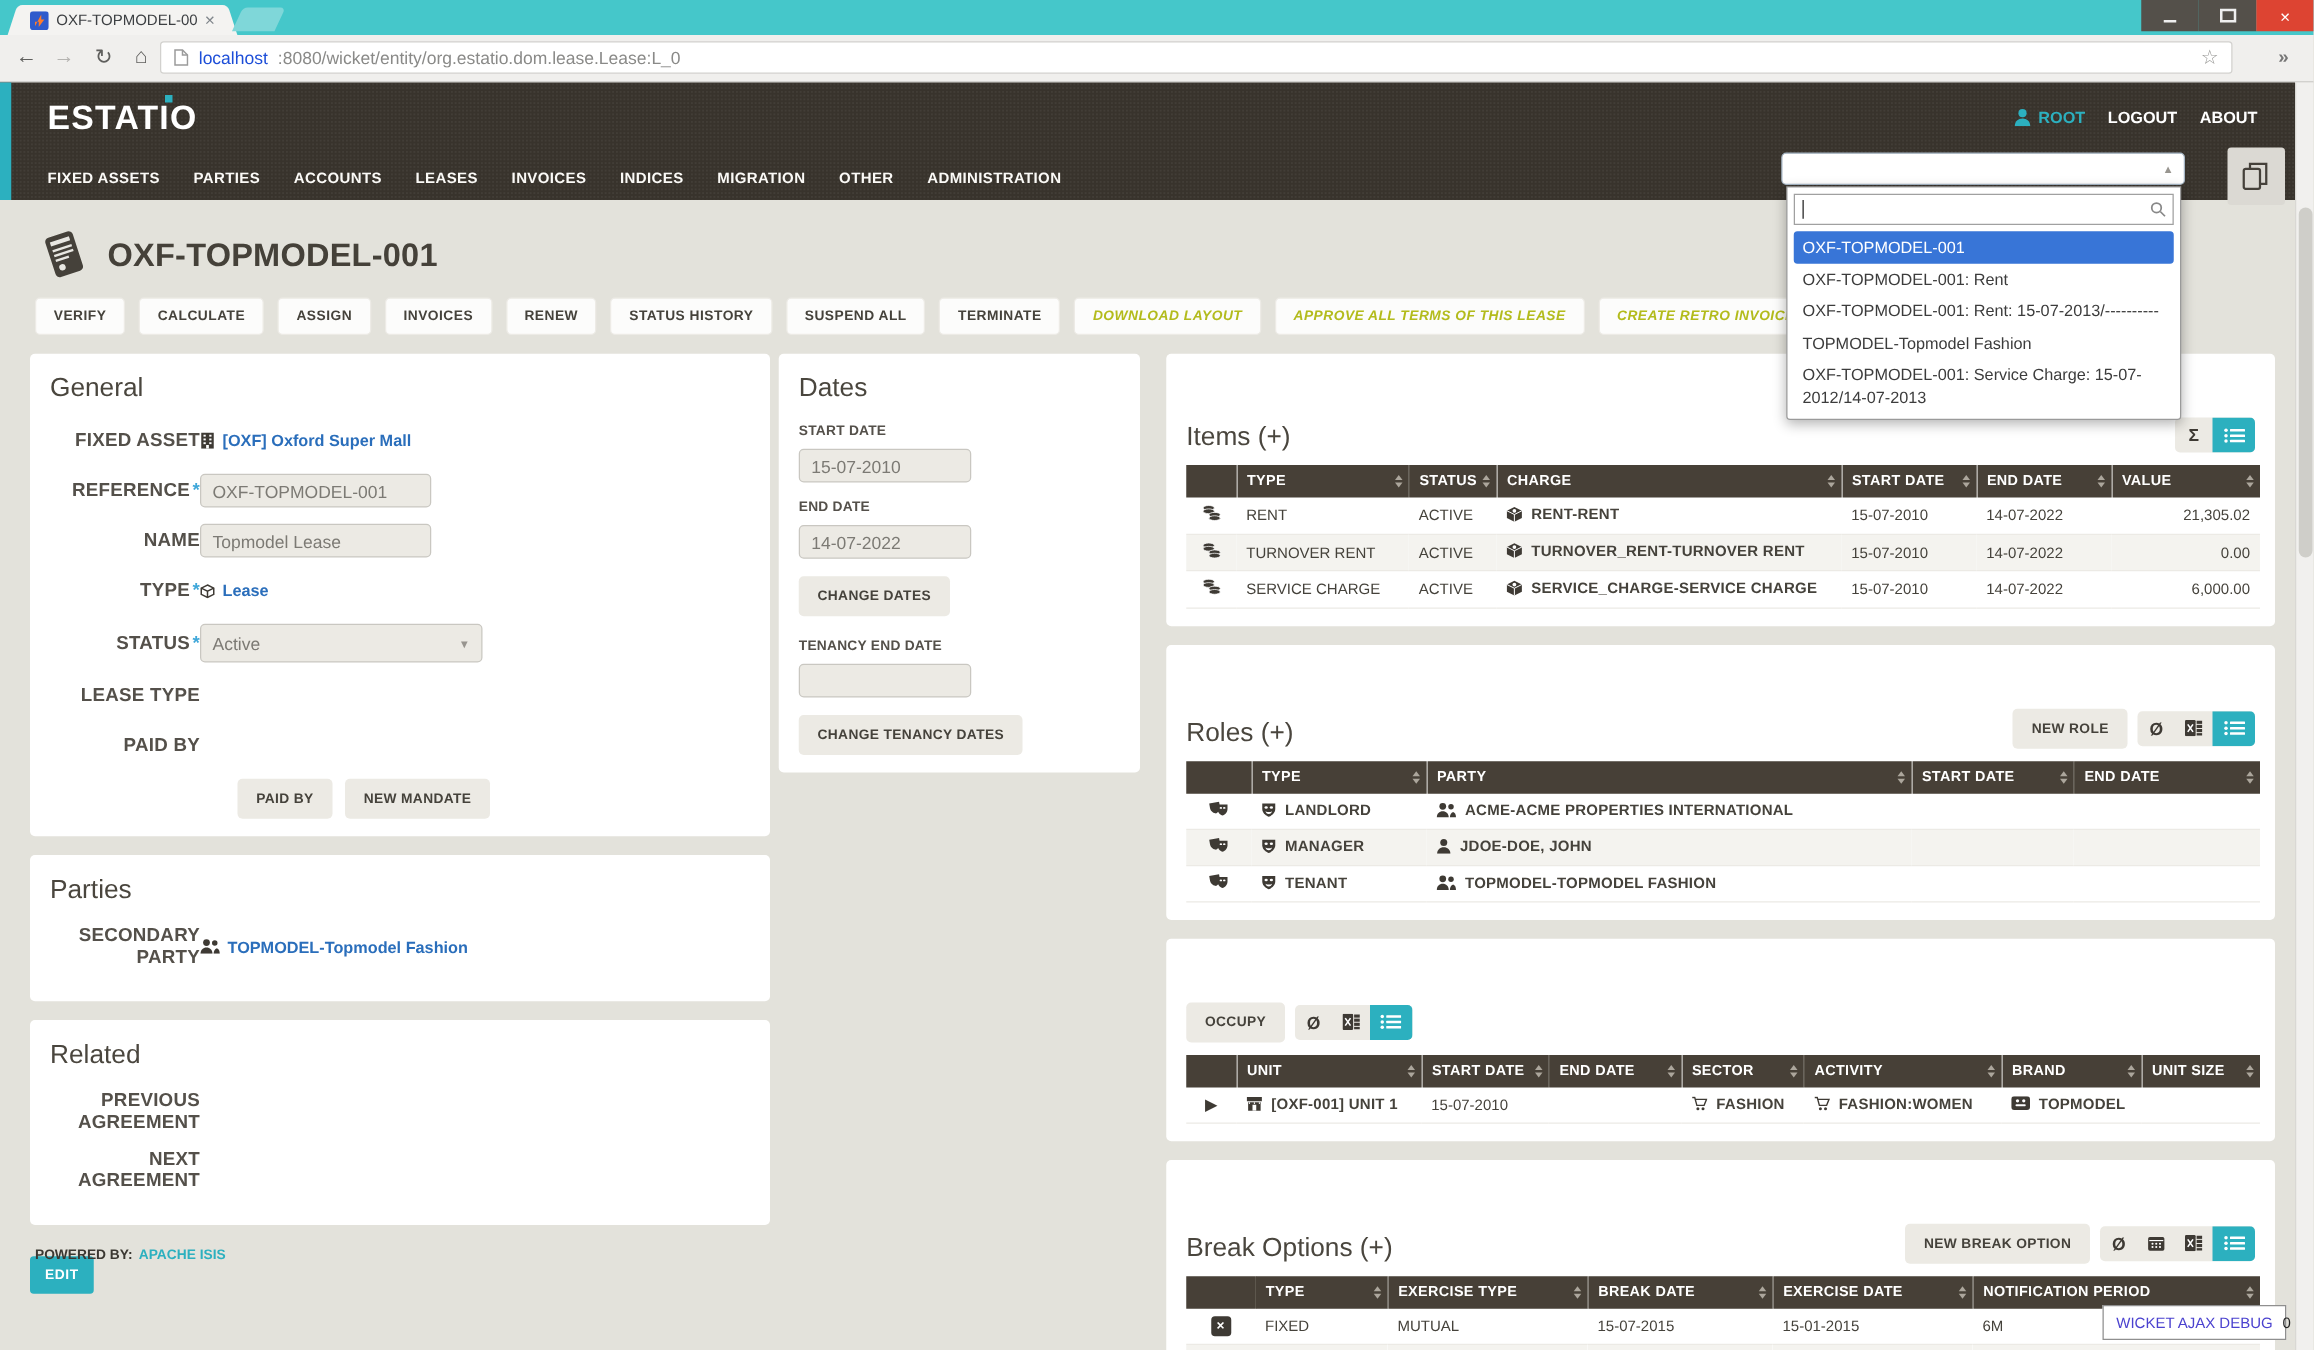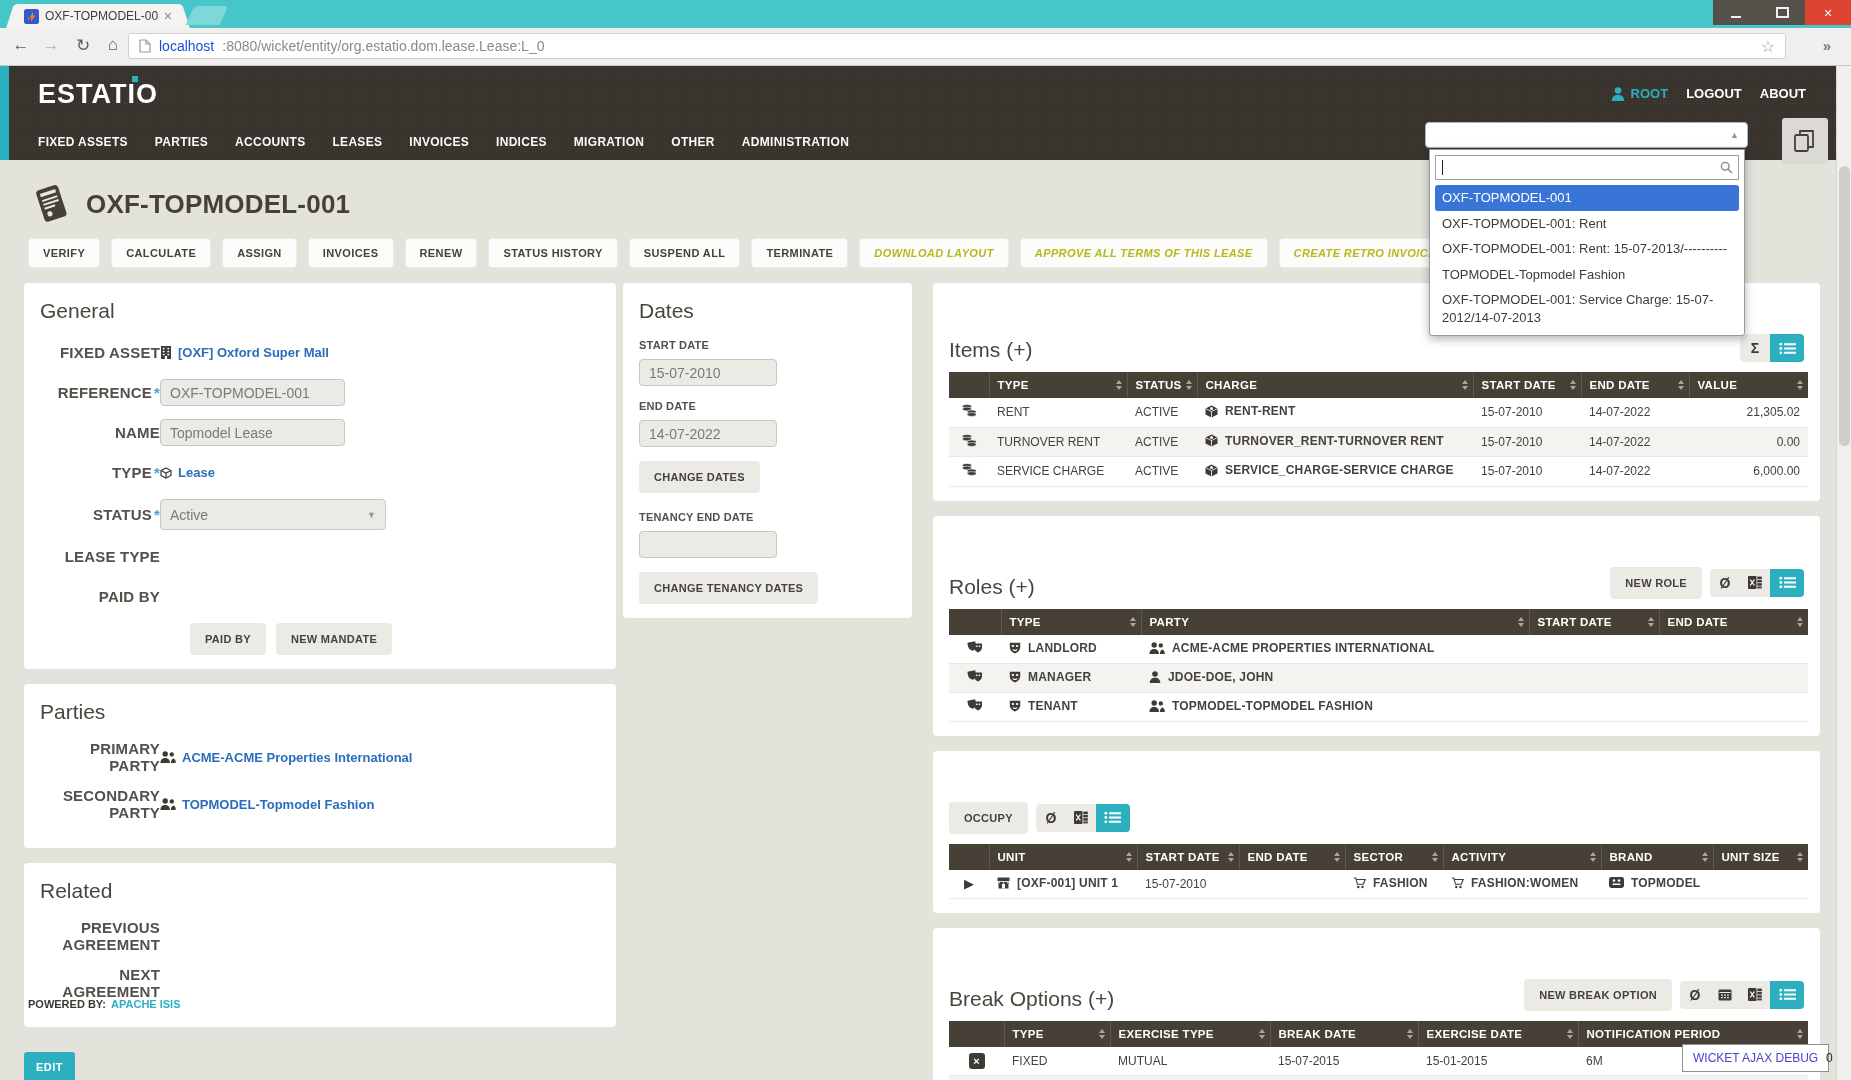--- a/index.html
+++ b/index.html
@@ -294,34 +294,20 @@
           <span class="flab">PAID BY</span>
         </div>
         <div class="btnrow">
           <button class="gbtn">PAID BY</button>
           <button class="gbtn">NEW MANDATE</button>
         </div>
       </div>
 
       <div class="panel">
         <h2>Parties</h2>
-        <div class="frow">
-          <span class="flab">PRIMARY PARTY</span>
-          <span class="link">
-            <span class="svgi">
-                <svg width="16" height="12" viewBox="0 0 16 12" fill="#3e3a34">
-                  <circle cx="5.2" cy="3" r="2.7"></circle>
-                  <path d="M.4 12c0-3.2 2.1-5.1 4.8-5.1 2.7 0 4.8 1.9 4.8 5.1z"></path>
-                  <circle cx="11.8" cy="3.4" r="2.2"></circle>
-                  <path d="M10.9 12c0-2.4 1-4.1 2.6-4.5 1.4.4 2.3 2 2.3 4.5z"></path>
-                </svg>
-              </span>
-            <span>ACME-ACME Properties International</span>
-          </span>
-        </div>
         <div class="frow">
           <span class="flab">SECONDARY PARTY</span>
           <span class="link">
             <span class="svgi">
                 <svg width="16" height="12" viewBox="0 0 16 12" fill="#3e3a34">
                   <circle cx="5.2" cy="3" r="2.7"></circle>
                   <path d="M.4 12c0-3.2 2.1-5.1 4.8-5.1 2.7 0 4.8 1.9 4.8 5.1z"></path>
                   <circle cx="11.8" cy="3.4" r="2.2"></circle>
                   <path d="M10.9 12c0-2.4 1-4.1 2.6-4.5 1.4.4 2.3 2 2.3 4.5z"></path>
                 </svg>

